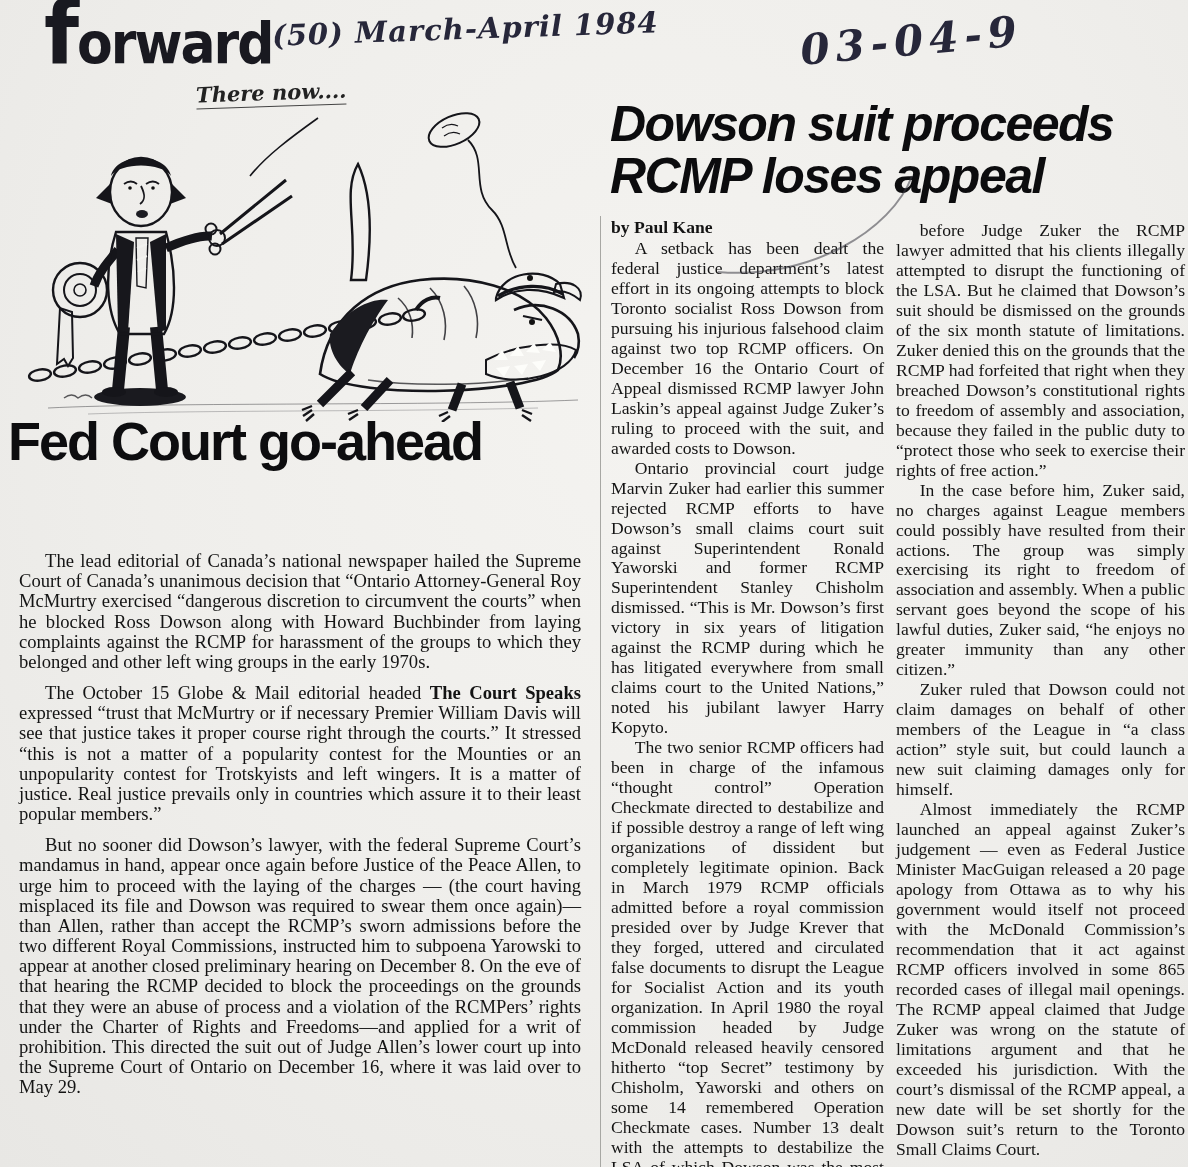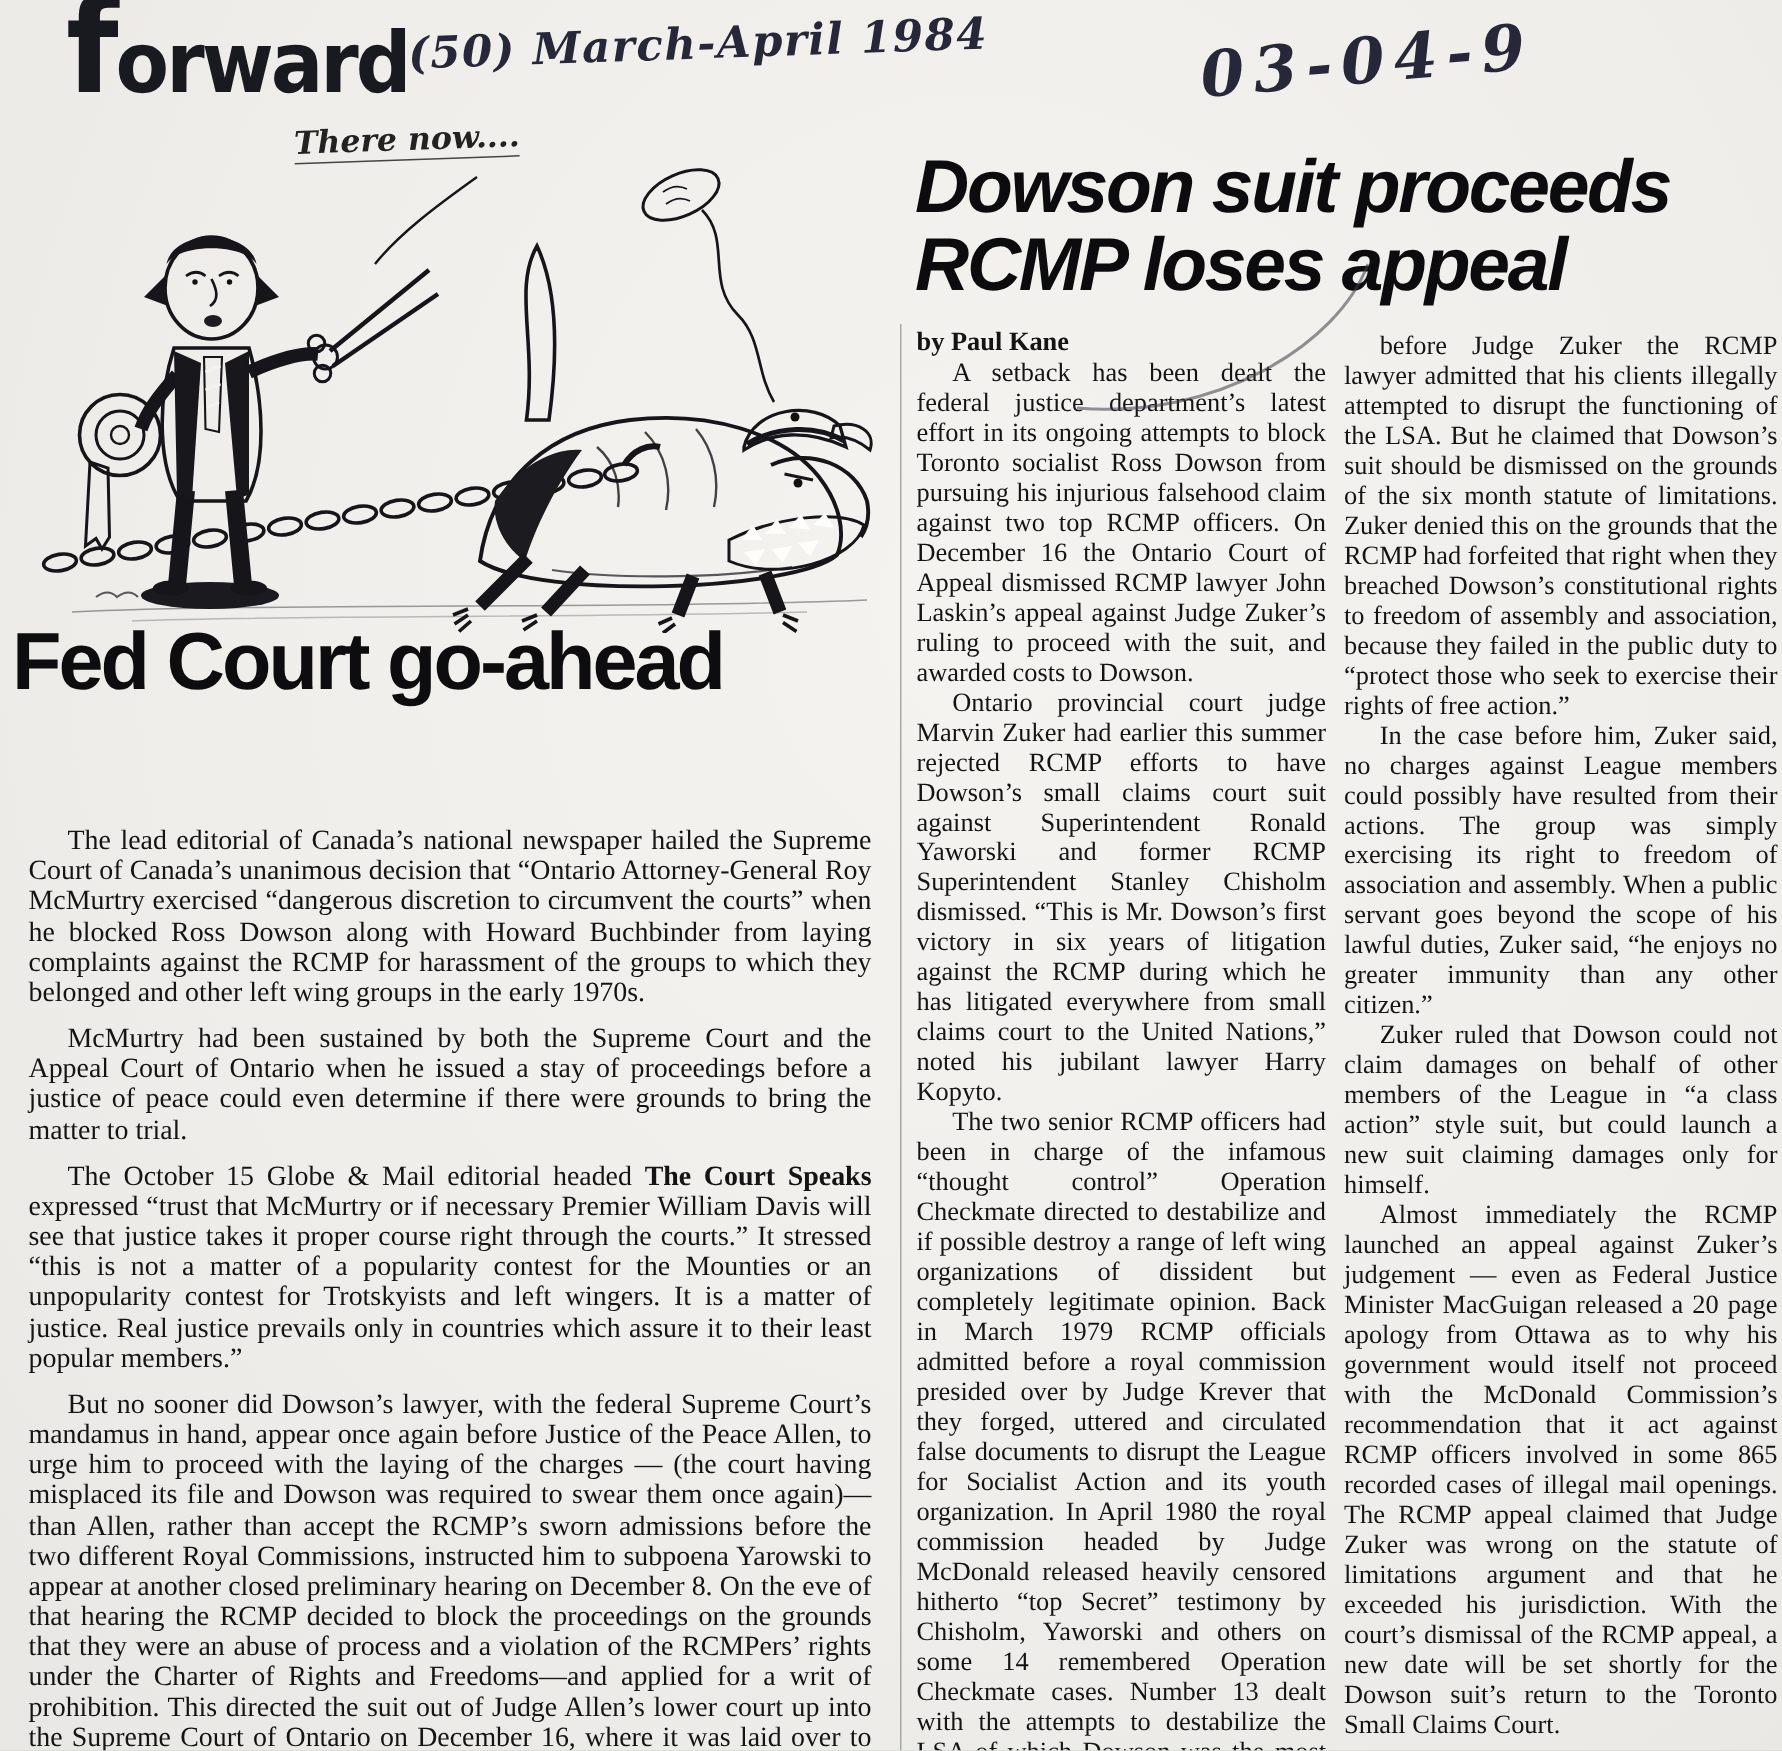--- a/index.html
+++ b/index.html
@@ -181,21 +181,20 @@
       <path d="M46,326 q8,-6 14,0 q8,-6 14,0" class="sk" stroke-width="1.4" opacity=".7"></path>
     </svg>
   </div>
   <div class="cartoon-caption">There now....</div>
 
   <div class="left-headline">
     <div>Fed Court go-ahead</div>
   </div>
   <div class="left-body">
     <p>The lead editorial of Canada’s national newspaper hailed the Supreme Court of Canada’s unanimous decision that “Ontario Attorney-General Roy McMurtry exercised “dangerous discretion to circumvent the courts” when he blocked Ross Dowson along with Howard Buchbinder from laying complaints against the RCMP for harassment of the groups to which they belonged and other left wing groups in the early 1970s.</p>
-    <p>McMurtry had been sustained by both the Supreme Court and the Appeal Court of Ontario when he issued a stay of proceedings before a justice of peace could even determine if there were grounds to bring the matter to trial.</p>
     <p><span>The October 15 Globe &amp; Mail editorial headed </span><b class="inline-bold">The Court Speaks</b><span> expressed “trust that McMurtry or if necessary Premier William Davis will see that justice takes it proper course right through the courts.” It stressed “this is not a matter of a popularity contest for the Mounties or an unpopularity contest for Trotskyists and left wingers. It is a matter of justice. Real justice prevails only in countries which assure it to their least popular members.”</span></p>
     <p>But no sooner did Dowson’s lawyer, with the federal Supreme Court’s mandamus in hand, appear once again before Justice of the Peace Allen, to urge him to proceed with the laying of the charges — (the court having misplaced its file and Dowson was required to swear them once again)—than Allen, rather than accept the RCMP’s sworn admissions before the two different Royal Commissions, instructed him to subpoena Yarowski to appear at another closed preliminary hearing on December 8. On the eve of that hearing the RCMP decided to block the proceedings on the grounds that they were an abuse of process and a violation of the RCMPers’ rights under the Charter of Rights and Freedoms—and applied for a writ of prohibition. This directed the suit out of Judge Allen’s lower court up into the Supreme Court of Ontario on December 16, where it was laid over to May 29.</p>
   </div>
 
   <div class="col-rule"></div>
 
   <div class="right-headline">
     <div>Dowson suit proceeds</div>
     <div>RCMP loses appeal</div>
   </div>

